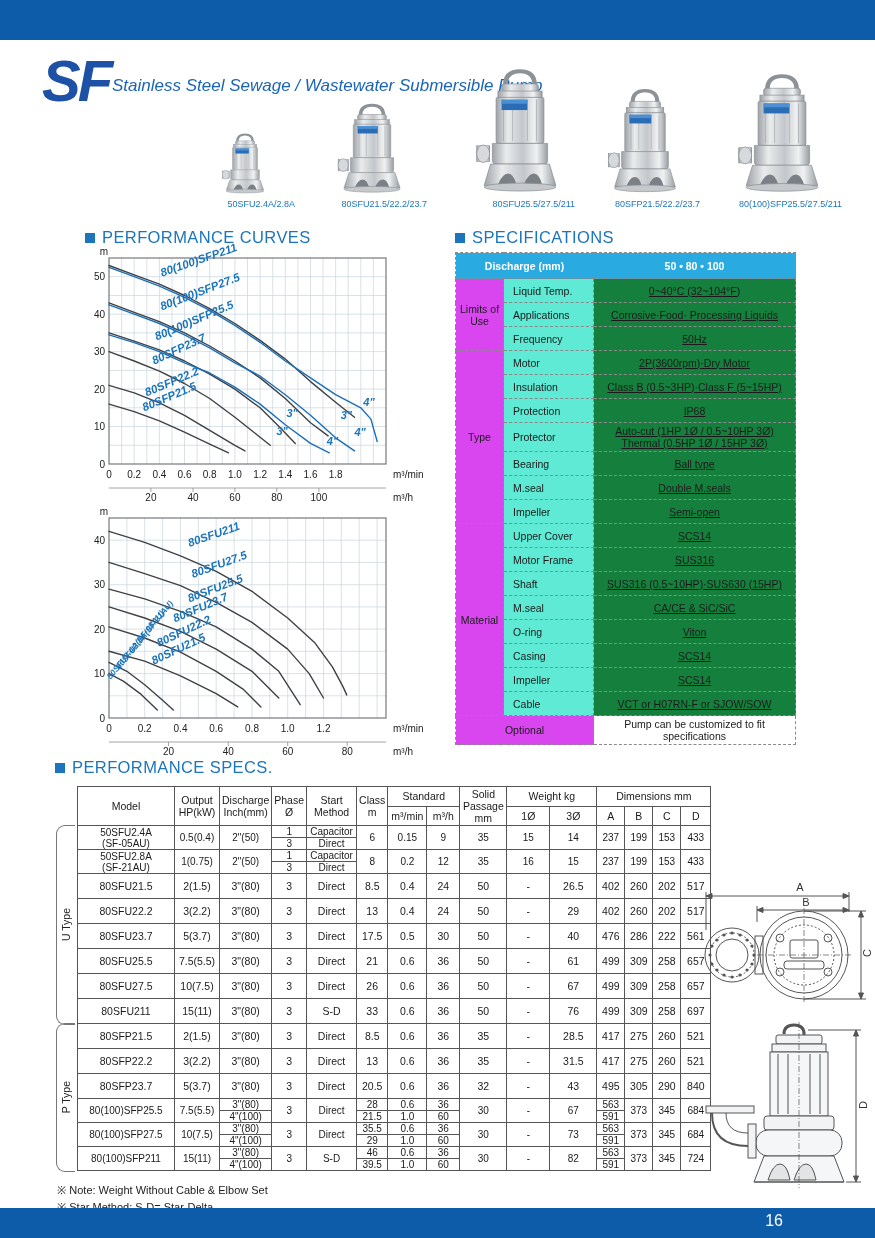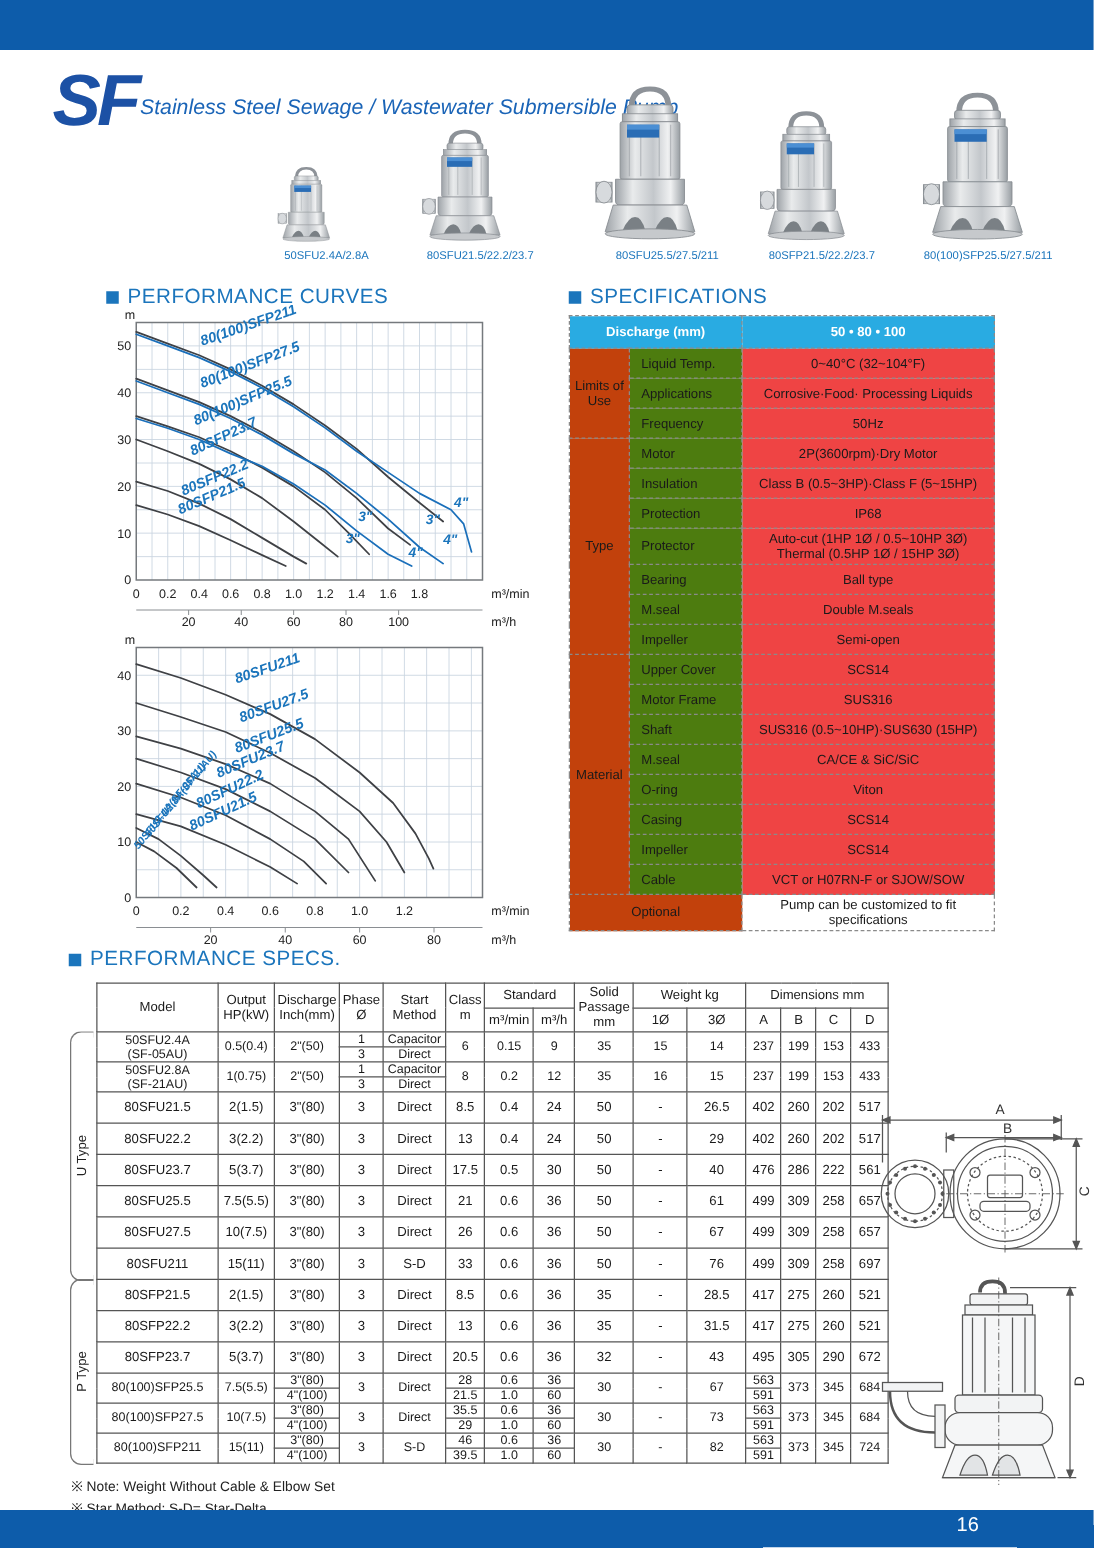--- a/index.html
+++ b/index.html
@@ -12,23 +12,23 @@
   .pump{position:absolute;}
   .pump-label{position:absolute;font-size:9px;color:#1b75bc;text-align:right;}
   .sec-head{position:absolute;display:flex;align-items:center;gap:7px;color:#1b75bc;font-size:16.5px;letter-spacing:.4px;justify-content:flex-end;}
   .sec-head .bullet{width:10px;height:10px;background:#1b75bc;flex:none;}
   .chart-box{position:absolute;}
   
   .spec-wrap{position:absolute;left:455px;top:252px;}
   .spec-table{border-collapse:collapse;width:340px;font-size:10.5px;table-layout:fixed;}
   .spec-table td,.spec-table th{border:1px dashed #8a8a8a;text-align:center;padding:2px 3px;height:19px;vertical-align:middle;}
   .spec-table th{background:#29abe2;color:#fff;font-weight:bold;height:21px;border-color:#8a8a8a;}
-  .sg{background:#c2410c;}
-  .sl{background:#4d7c0f;text-align:left !important;padding-left:9px !important;}
-  .sv{background:#ef4444;}
+  .sg{background:#d946ef;}
+  .sl{background:#5eead4;text-align:left !important;padding-left:9px !important;}
+  .sv{background:#15803d;text-decoration:underline;}
   .sv-white{background:#fff;}
   
   .perf-wrap{position:absolute;left:56px;top:786px;}
   .perf-table{border-collapse:collapse;font-size:10.5px;table-layout:fixed;margin-left:21px;}
   .perf-table td,.perf-table th{border:1px solid #555;text-align:center;padding:1px 2px;vertical-align:middle;font-weight:normal;}
   .perf-table thead th{height:16px;}
   .perf-table tr.s1>td{height:22px;}
   .perf-table tr.s2>td{height:11px;font-size:10px;padding:0 2px;}
   .bracket{position:absolute;left:0;width:19px;border:1.5px solid #777;border-right:none;border-radius:9px 0 0 9px;display:flex;align-items:center;justify-content:center;box-sizing:border-box;}
   .bracket span{writing-mode:vertical-rl;transform:rotate(180deg);font-size:10.5px;color:#222;}
@@ -626,21 +626,21 @@
           <td>Direct</td>
           <td>20.5</td>
           <td>0.6</td>
           <td>36</td>
           <td>32</td>
           <td>-</td>
           <td>43</td>
           <td>495</td>
           <td>305</td>
           <td>290</td>
-          <td>672</td>
+          <td>840</td>
         </tr>
         <tr class="s2">
           <td rowspan="2">80(100)SFP25.5</td>
           <td rowspan="2">7.5(5.5)</td>
           <td>3"(80)</td>
           <td rowspan="2">3</td>
           <td rowspan="2">Direct</td>
           <td>28</td>
           <td>0.6</td>
           <td>36</td>

